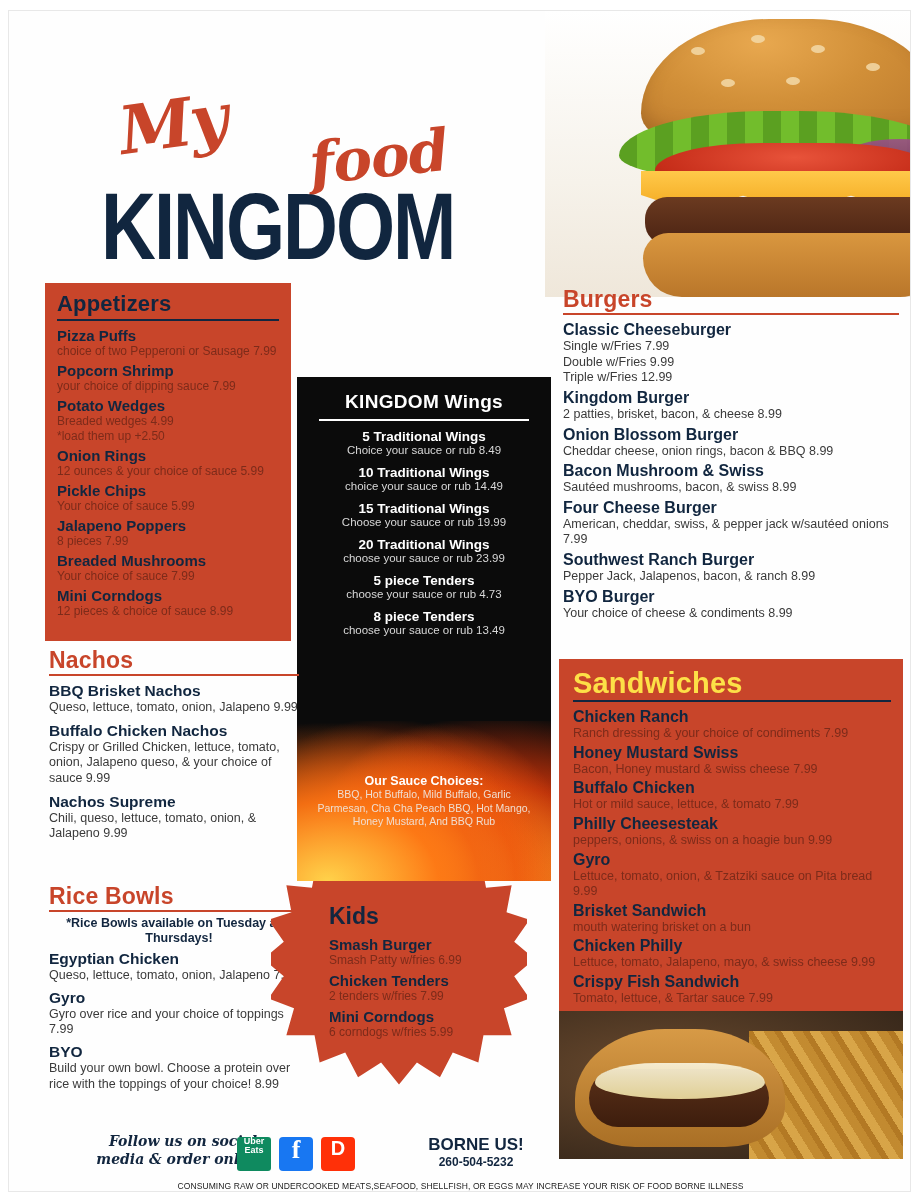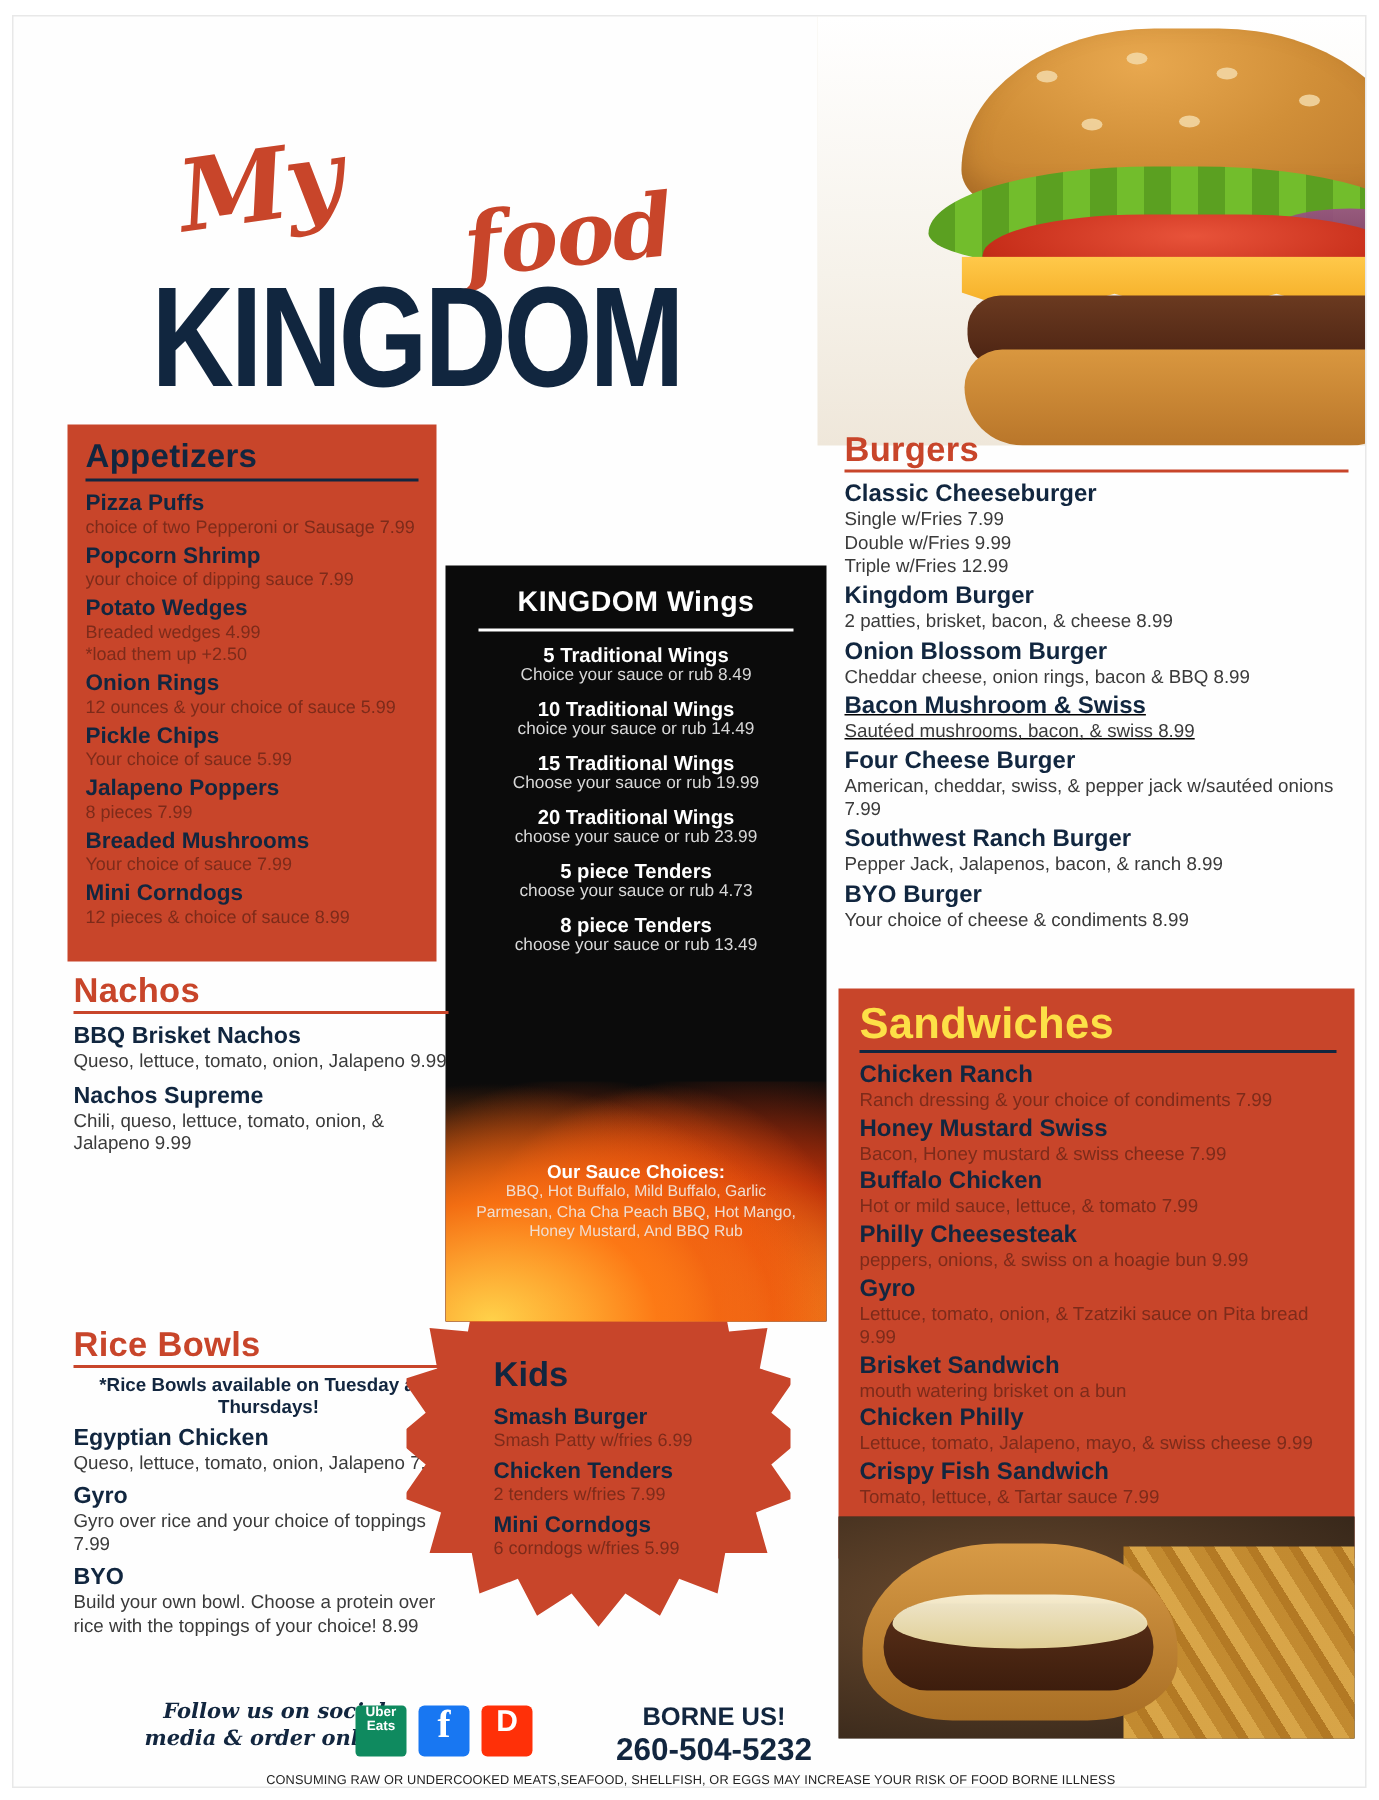--- a/index.html
+++ b/index.html
@@ -245,21 +245,21 @@
   }
   .social-icons { position: absolute; left: 228px; top: 1126px; display: flex; gap: 8px; align-items: center;}
   .ic { width: 34px; height: 34px; border-radius: 4px; display:flex; align-items:flex-start; justify-content:center; font-weight:bold; }
   .ic-uber { background: #0f8a5f; color: #fff; font-size: 9px; text-align:center; line-height:1.05; border-radius:3px;}
   .ic-fb { background: #1877f2; color: #fff; font-size: 26px; font-family:"Liberation Serif",serif; line-height: 1;}
   .ic-dd { background: #ff3008; color: #fff; font-size: 20px; }
   .callus {
     position: absolute; left: 352px; top: 1124px; width: 230px; text-align: center;
   }
   .callus .c1 { font-weight: bold; font-size: 17px; color: #12263f; }
-  .callus .c2 { font-weight: bold; font-size: 21px; color: #12263f; }
+  .callus .c2 { font-weight: bold; font-size: 12px; color: #12263f; }
   .disclaimer {
     position: absolute; left: 0; top: 1170px; width: 903px; text-align: center;
     font-size: 8.5px; color: #222; letter-spacing: .1px;
   }
 </style>
 </head>
 <body>
 
 <div id="page">
   <div class="sheet">
@@ -365,20 +365,24 @@
       </div>
     </div>
 
     <div class="nachos">
       <div class="sect-title">Nachos</div>
       <div class="rule"></div>
       <div style="margin-bottom:6px;">
         <div class="item-name">BBQ Brisket Nachos</div>
         <div class="item-desc">Queso, lettuce, tomato, onion, Jalapeno 9.99</div>
       </div>
+      <div style="margin-bottom:6px;">
+        <div class="item-name">Buffalo Chicken Nachos</div>
+        <div class="item-desc">Crispy or Grilled Chicken, lettuce, tomato, onion, Jalapeno queso, &amp; your choice of sauce 9.99</div>
+      </div>
       <div>
         <div class="item-name">Nachos Supreme</div>
         <div class="item-desc">Chili, queso, lettuce, tomato, onion, &amp; Jalapeno 9.99</div>
       </div>
     </div>
 
     <div class="ricebowls">
       <div class="sect-title">Rice Bowls</div>
       <div class="rule"></div>
       <div class="rb-note">*Rice Bowls available on Tuesday and Thursdays!</div>
@@ -424,21 +428,21 @@
 Triple w/Fries 12.99</div>
       </div>
       <div style="margin-bottom:3px;">
         <div class="item-name">Kingdom Burger</div>
         <div class="item-desc">2 patties, brisket, bacon, &amp; cheese 8.99</div>
       </div>
       <div style="margin-bottom:3px;">
         <div class="item-name">Onion Blossom Burger</div>
         <div class="item-desc">Cheddar cheese, onion rings, bacon &amp; BBQ 8.99</div>
       </div>
-      <div style="margin-bottom:3px;text-decoration:underline;">
+      <div style="margin-bottom:3px;">
         <div class="item-name">Bacon Mushroom &amp; Swiss</div>
         <div class="item-desc">Sautéed mushrooms, bacon, &amp; swiss  8.99</div>
       </div>
       <div style="margin-bottom:3px;">
         <div class="item-name">Four Cheese Burger</div>
         <div class="item-desc">American, cheddar, swiss, &amp; pepper jack w/sautéed onions 7.99</div>
       </div>
       <div style="margin-bottom:3px;">
         <div class="item-name">Southwest Ranch Burger</div>
         <div class="item-desc">Pepper Jack, Jalapenos, bacon, &amp; ranch 8.99</div>

